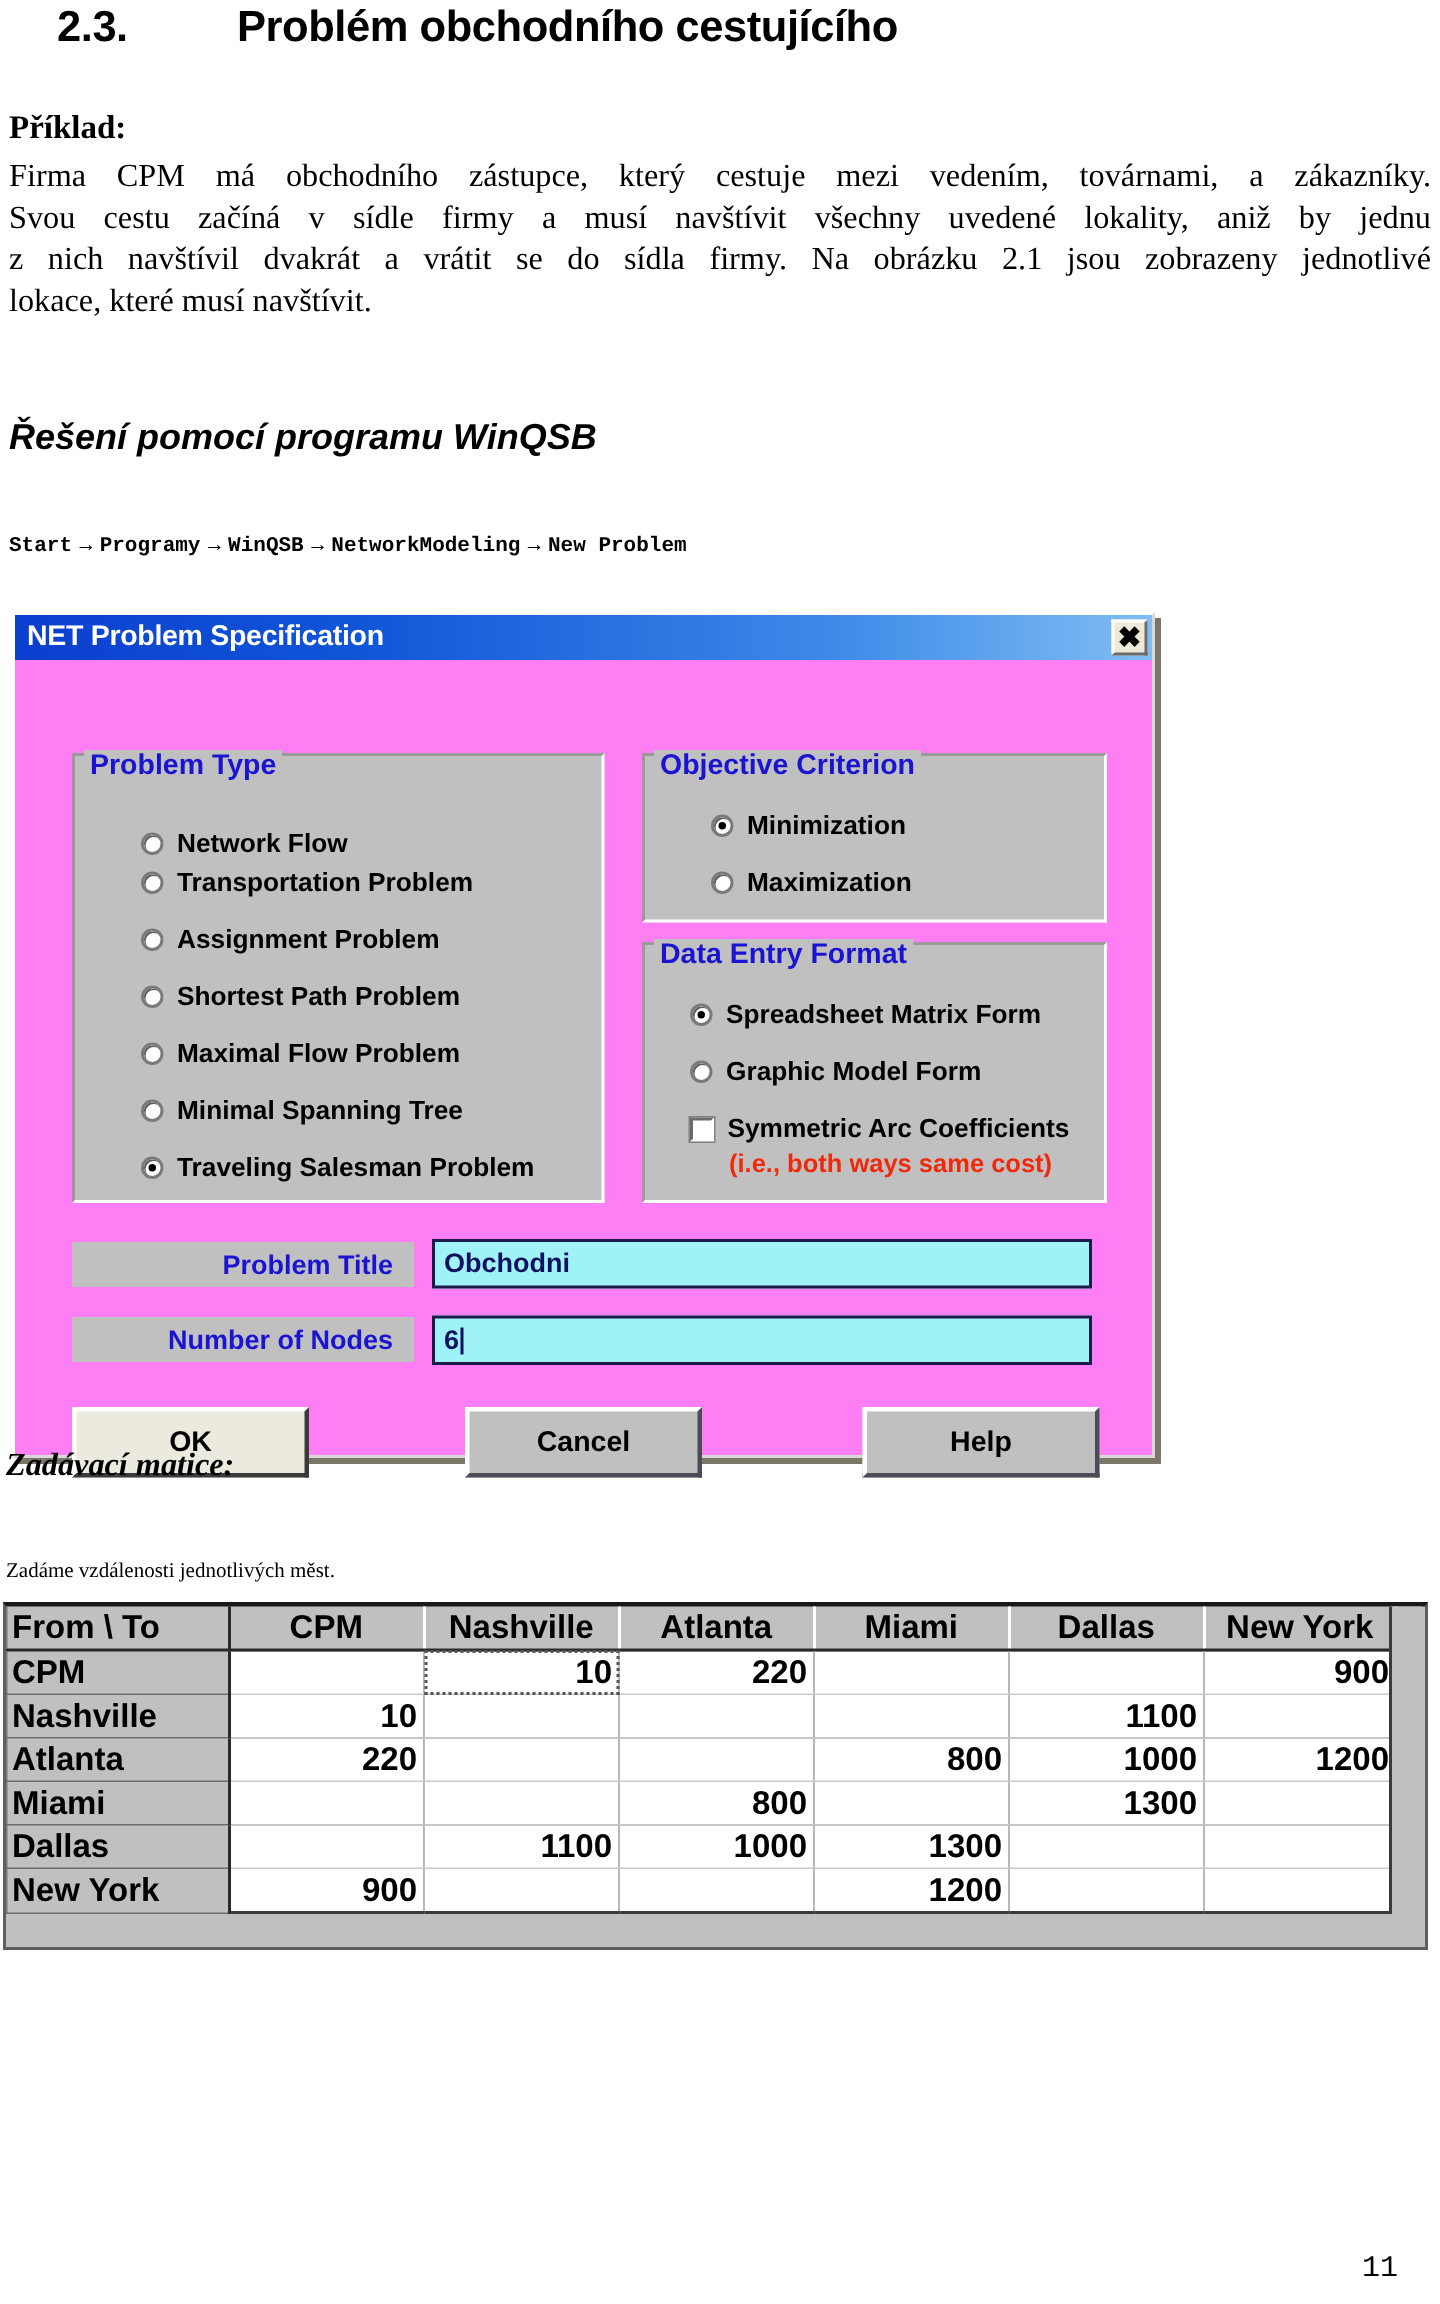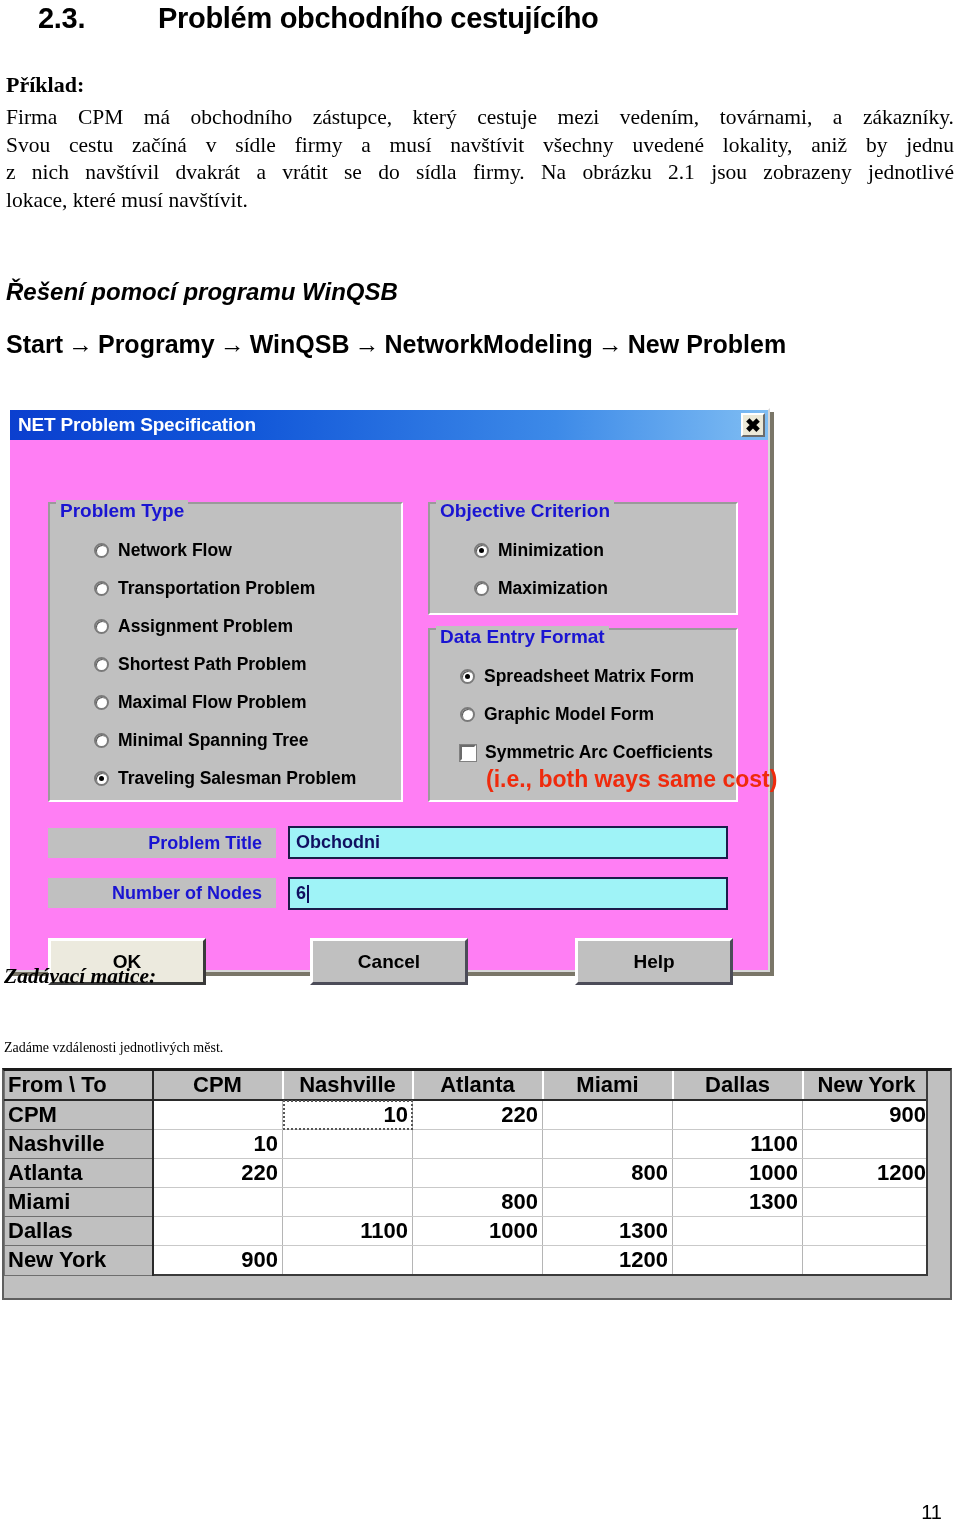--- a/index.html
+++ b/index.html
@@ -63,24 +63,24 @@
     position: absolute;
     left: 6px; top: 278px;
     font-family: "Liberation Sans", sans-serif;
     font-weight: bold;
     font-style: italic;
     font-size: 24px;
   }
 
   .lbl-path {
     position: absolute;
-    left: 6px; top: 330px;
-    font-family: Liberation Sans, sans-serif;
-    font-weight: bold;
-    font-size: 25px;
+    left: 6px; top: 356px;
+    font-family: Liberation Mono, monospace;
+    font-weight: bold;
+    font-size: 14px;
     white-space: nowrap;
   }
   .lbl-path .arr { padding: 0 5px; font-weight: normal; }
 
   .lbl-matice {
     position: absolute;
     left: 4px; top: 964px;
     font-family: "Liberation Serif", serif;
     font-weight: bold;
     font-style: italic;
@@ -88,22 +88,22 @@
   }
   .lbl-matice-sub {
     position: absolute;
     left: 4px; top: 1040px;
     font-family: "Liberation Serif", serif;
     font-size: 14px;
   }
 
   .page-number {
     position: absolute;
-    right: 18px; bottom: 12px;
-    font-family: Liberation Sans, sans-serif;
+    right: 28px; bottom: 12px;
+    font-family: Liberation Mono, monospace;
     font-size: 20px;
   }
 
   
   .dialog {
     position: absolute;
     left: 8px; top: 408px;
     width: 762px;
     background: #ff7ef4;
     border-left: 2px solid #ffffff;
@@ -214,21 +214,21 @@
     outline: 1px solid #808080;
     margin-right: 9px;
     flex: 0 0 auto;
     box-sizing: border-box;
   }
   .note-red {
     position: absolute;
     color: #ef2a0c;
     font-family: "Liberation Sans", sans-serif;
     font-weight: bold;
-    font-size: 23px;
+    font-size: 17px;
     white-space: nowrap;
   }
 
   
   .field-label {
     position: absolute;
     background: #c0c0c0;
     color: #1a14d2;
     font-family: "Liberation Sans", sans-serif;
     font-weight: bold;
@@ -387,21 +387,21 @@
     <div class="titlebar">
       <div class="titlebar-text">NET Problem Specification</div>
       <div class="close-btn">✖</div>
     </div>
 
     <div class="dlg-body">
 
       <div class="groupbox" style="left:38px; top:62px; width:355px; height:300px;">
         <div class="gb-title">Problem Type</div>
 
-        <div class="opt" style="left:44px; top:36px;justify-content:center;">
+        <div class="opt" style="left:44px; top:48px;justify-content:center;">
           <span class="radio"></span>
           <span>Network Flow</span>
         </div>
         <div class="opt" style="left:44px; top:74px;">
           <span class="radio"></span>
           <span>Transportation Problem</span>
         </div>
         <div class="opt" style="left:44px; top:112px;">
           <span class="radio"></span>
           <span>Assignment Problem</span>

